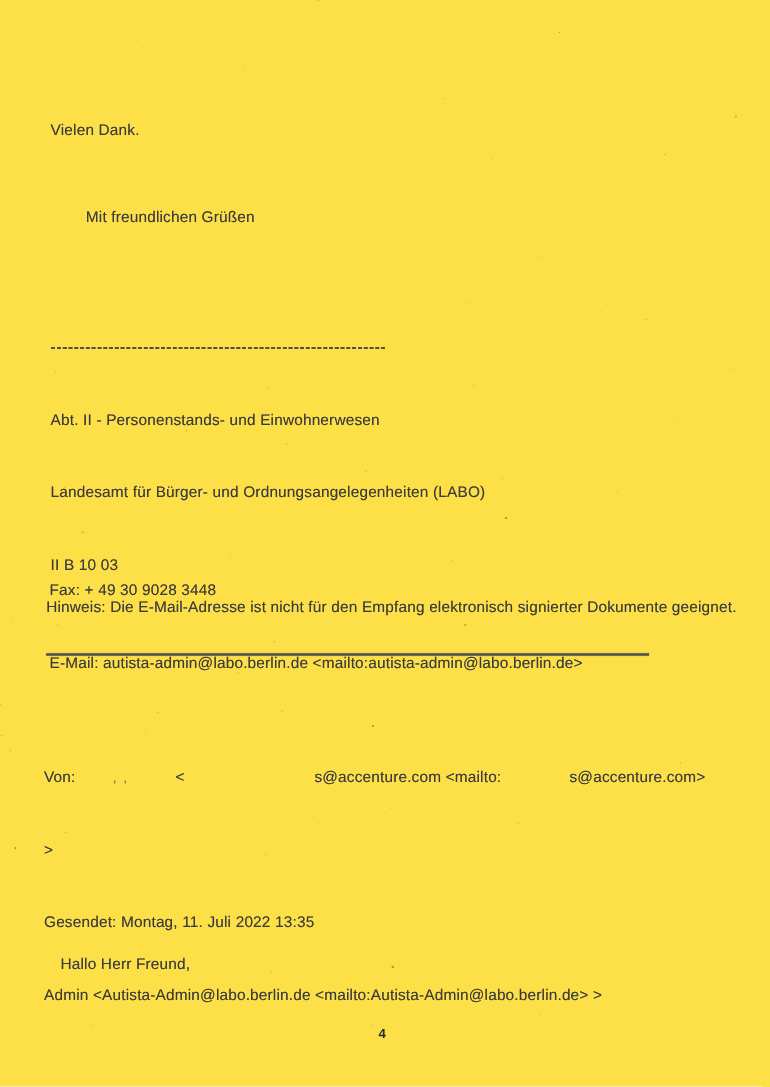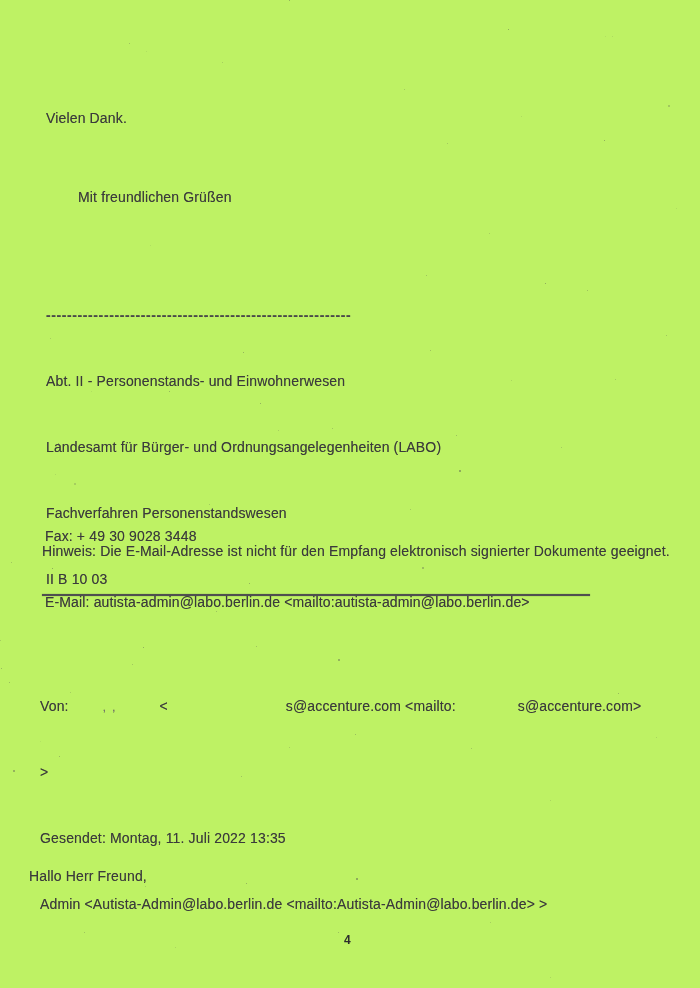--- a/index.html
+++ b/index.html
@@ -1,19 +1,19 @@
 <!DOCTYPE html>
 <html><head>
 <meta charset="utf-8">
 <style>
   html,body{margin:0;padding:0;background:#ffffff;}
   .page{
     position:relative;
     width:700px;height:988px;
-    background:#bef264;
+    background:#fde047;
     overflow:hidden;
     font-family:"Liberation Sans", sans-serif;
     font-size:14px;
     color:#3b3b3b;
     letter-spacing:0.15px;
   }
   .ln{position:absolute;white-space:pre;text-shadow:0 0 0.5px rgba(70,70,70,0.55);}
   .blk{position:absolute;line-height:22px;white-space:pre;text-shadow:0 0 0.5px rgba(70,70,70,0.55);}
   .blk div{height:22px;}
   .seg{display:inline-block;}
@@ -29,21 +29,20 @@
 <div class="page" id="page">
 
   <div class="ln" style="left:46px;top:110px;">Vielen Dank.</div>
 
   <div class="ln" style="left:46px;top:189px;margin-left:32px;">Mit freundlichen Grüßen</div>
 
   <div class="blk" style="left:46px;top:260px;">
     <div class="divider">----------------------------------------------------------</div>
     <div>Abt. II - Personenstands- und Einwohnerwesen</div>
     <div>Landesamt für Bürger- und Ordnungsangelegenheiten (LABO)</div>
-    <div>Fachverfahren Personenstandswesen</div>
     <div>II B 10 03</div>
   </div>
 
 
   <div class="blk" style="left:45px;top:481px;">
     <div>Fax: + 49 30 9028 3448</div>
     <div>E-Mail: autista-admin@labo.berlin.de &lt;mailto:autista-admin@labo.berlin.de&gt;</div>
   </div>
 
   <div class="ln" style="left:42px;top:543px;">Hinweis: Die E-Mail-Adresse ist nicht für den Empfang elektronisch signierter Dokumente geeignet.</div>
@@ -53,21 +52,21 @@
   <div class="blk" style="left:40px;top:651px;">
     <div><span class="seg">Von:</span><span class="seg artifact" style="margin-left:34px;">,  ,</span><span class="seg" style="margin-left:44px;">&lt;</span><span class="seg" style="margin-left:118px;">s@accenture.com &lt;mailto:</span><span class="seg" style="margin-left:62px;">s@accenture.com&gt;</span></div>
     <div>&gt;</div>
     <div>Gesendet: Montag, 11. Juli 2022 13:35</div>
     <div>Admin &lt;Autista-Admin@labo.berlin.de &lt;mailto:Autista-Admin@labo.berlin.de&gt; &gt;</div>
     
     
     
   </div>
 
-  <div class="ln" style="left:29px;top:868px;">Hallo Herr Freund,</div>
+  <div class="ln" style="left:55px;top:868px;">Hallo Herr Freund,</div>
 
   <div class="pagenum">4</div>
 
 <div class="speck" style="width: 1px; height: 1px; left: 52px; top: 568px; background: rgba(80, 80, 80, 0.54);"></div>
     <div class="speck" style="width: 1px; height: 1px; left: 9px; top: 682px; background: rgba(80, 80, 80, 0.41);"></div>
     <div class="speck" style="width: 1px; height: 1px; left: 508px; top: 29px; background: rgba(80, 80, 80, 0.54);"></div>
     <div class="speck" style="width: 1px; height: 1px; left: 355px; top: 734px; background: rgba(80, 80, 80, 0.41);"></div>
     <div class="speck" style="width: 1px; height: 1px; left: 550px; top: 977px; background: rgba(80, 80, 80, 0.23);"></div>
     <div class="speck" style="width: 1px; height: 1px; left: 615px; top: 379px; background: rgba(80, 80, 80, 0.31);"></div>
     <div class="speck" style="width: 1px; height: 1px; left: 91px; top: 391px; background: rgba(80, 80, 80, 0.14);"></div>

